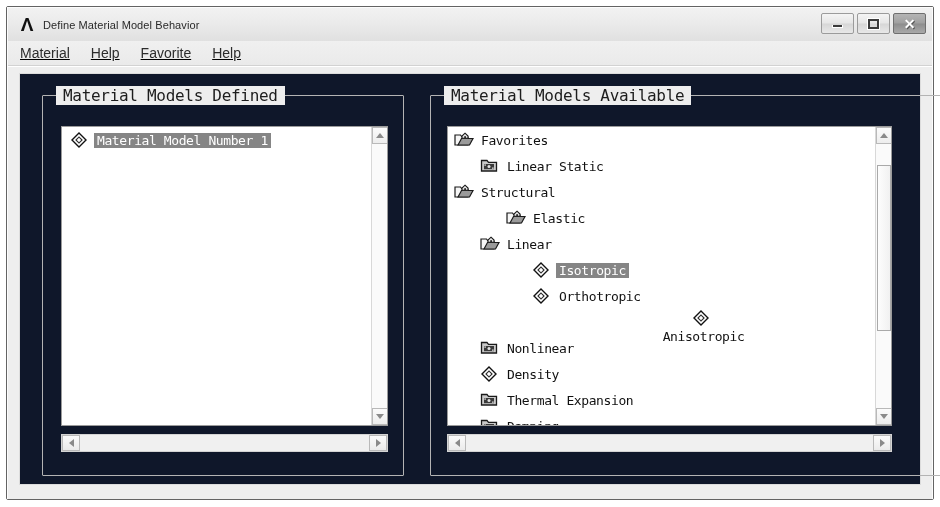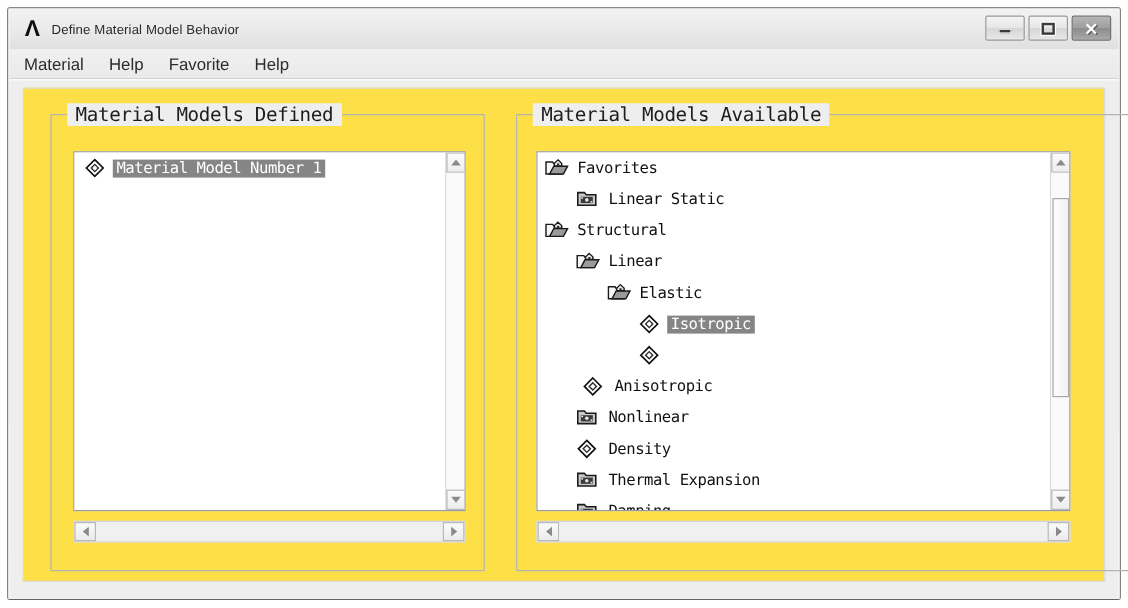--- a/index.html
+++ b/index.html
@@ -79,39 +79,40 @@
   }
 
   
   #menubar {
     position: absolute; left: 1px; top: 34px;
     width: 924px; height: 25px;
     background: linear-gradient(to bottom, #f0f0f0 0%, #eaeaea 100%);
     border-bottom: 1px solid #d2d2d2;
     display: flex; align-items: center;
     padding-left: 12px;
+    text-decoration: underline;
   }
   .menu-item {
     font-size: 14px; color: #2c2c2c;
     padding: 2px 11px 2px 0;
     margin-right: 10px;
     white-space: nowrap;
   }
 
   
   #client {
     position: absolute; left: 1px; top: 59px;
     width: 924px; height: 433px;
     background: #eeeeee;
     border-top: 1px solid #ffffff;
   }
   #client-plate {
     position: absolute; left: 11px; top: 6px;
     width: 902px; height: 412px;
-    background: #fde047;
+    background: #0f172a;
     border: 1px solid #dcdcdc;
   }
 
   
   .groupbox {
     position: absolute;
     background: transparent;
   }
   .gb-frame {
     position: absolute; left: 0; top: 9px; right: 0; bottom: 0;
@@ -338,62 +339,63 @@
                 <span class="icon ico-folder">
                   <svg width="20" height="17" viewBox="0 0 20 17">
                     <path d="M1 4 L1 14 L14 14 L14 6 L8 6 L6.5 4 Z" fill="#f6f6f6" stroke="#1a1a1a" stroke-width="1.2"></path>
                     <path d="M4 14 L7.5 7.5 L19 7.5 L15.5 14 Z" fill="#9a9a9a" stroke="#1a1a1a" stroke-width="1.2"></path>
                     <path d="M11 2.2 L14 5 L14 7.2 L8 7.2 L8 5 Z" fill="#e8e8e8" stroke="#1a1a1a" stroke-width="1.1"></path>
                     <rect x="10.2" y="5.2" width="1.8" height="2" fill="#2a2a2a"></rect>
                   </svg>
                 </span>
                 <span class="label">Structural</span>
               </div>
-              <div class="row" style="padding-left: 32px;">
+              <div class="row" style="padding-left: 58px;">
                 <span class="icon ico-folder">
                   <svg width="20" height="17" viewBox="0 0 20 17">
                     <path d="M1 4 L1 14 L14 14 L14 6 L8 6 L6.5 4 Z" fill="#f6f6f6" stroke="#1a1a1a" stroke-width="1.2"></path>
                     <path d="M4 14 L7.5 7.5 L19 7.5 L15.5 14 Z" fill="#9a9a9a" stroke="#1a1a1a" stroke-width="1.2"></path>
                     <path d="M11 2.2 L14 5 L14 7.2 L8 7.2 L8 5 Z" fill="#e8e8e8" stroke="#1a1a1a" stroke-width="1.1"></path>
                     <rect x="10.2" y="5.2" width="1.8" height="2" fill="#2a2a2a"></rect>
                   </svg>
                 </span>
-                <span class="label">Linear</span>
-              </div>
-              <div class="row" style="padding-left: 58px;">
+                <span class="label">Elastic</span>
+              </div>
+              <div class="row" style="padding-left: 32px;">
                 <span class="icon ico-folder">
                   <svg width="20" height="17" viewBox="0 0 20 17">
                     <path d="M1 4 L1 14 L14 14 L14 6 L8 6 L6.5 4 Z" fill="#f6f6f6" stroke="#1a1a1a" stroke-width="1.2"></path>
                     <path d="M4 14 L7.5 7.5 L19 7.5 L15.5 14 Z" fill="#9a9a9a" stroke="#1a1a1a" stroke-width="1.2"></path>
                     <path d="M11 2.2 L14 5 L14 7.2 L8 7.2 L8 5 Z" fill="#e8e8e8" stroke="#1a1a1a" stroke-width="1.1"></path>
                     <rect x="10.2" y="5.2" width="1.8" height="2" fill="#2a2a2a"></rect>
                   </svg>
                 </span>
-                <span class="label">Elastic</span>
+                <span class="label">Linear</span>
               </div>
               <div class="row selected" style="padding-left: 84px;">
                 <span class="icon ico-diamond">
                   <svg width="18" height="18" viewBox="0 0 18 18">
                     <path d="M9 2 L16 9 L9 16 L2 9 Z" fill="#ffffff" stroke="#111" stroke-width="1.4"></path>
                     <path d="M9 5.2 L12.8 9 L9 12.8 L5.2 9 Z" fill="#2b2b2b"></path>
                     <path d="M9 6.8 L11.2 9 L9 11.2 L6.8 9 Z" fill="#ffffff"></path>
                   </svg>
                 </span>
                 <span class="label">Isotropic</span>
               </div>
               <div class="row" style="padding-left: 84px;">
                 <span class="icon ico-diamond">
                   <svg width="18" height="18" viewBox="0 0 18 18">
                     <path d="M9 2 L16 9 L9 16 L2 9 Z" fill="#ffffff" stroke="#111" stroke-width="1.4"></path>
                     <path d="M9 5.2 L12.8 9 L9 12.8 L5.2 9 Z" fill="#2b2b2b"></path>
                     <path d="M9 6.8 L11.2 9 L9 11.2 L6.8 9 Z" fill="#ffffff"></path>
                   </svg>
                 </span>
-              </div>
-              <div class="row" style="padding-left: 37px;">
+                <span class="label">Orthotropic</span>
+              </div>
+              <div class="row" style="padding-left: 84px; flex-direction: column;">
                 <span class="icon ico-diamond">
                   <svg width="18" height="18" viewBox="0 0 18 18">
                     <path d="M9 2 L16 9 L9 16 L2 9 Z" fill="#ffffff" stroke="#111" stroke-width="1.4"></path>
                     <path d="M9 5.2 L12.8 9 L9 12.8 L5.2 9 Z" fill="#2b2b2b"></path>
                     <path d="M9 6.8 L11.2 9 L9 11.2 L6.8 9 Z" fill="#ffffff"></path>
                   </svg>
                 </span>
                 <span class="label">Anisotropic</span>
               </div>
               <div class="row" style="padding-left: 32px;">

